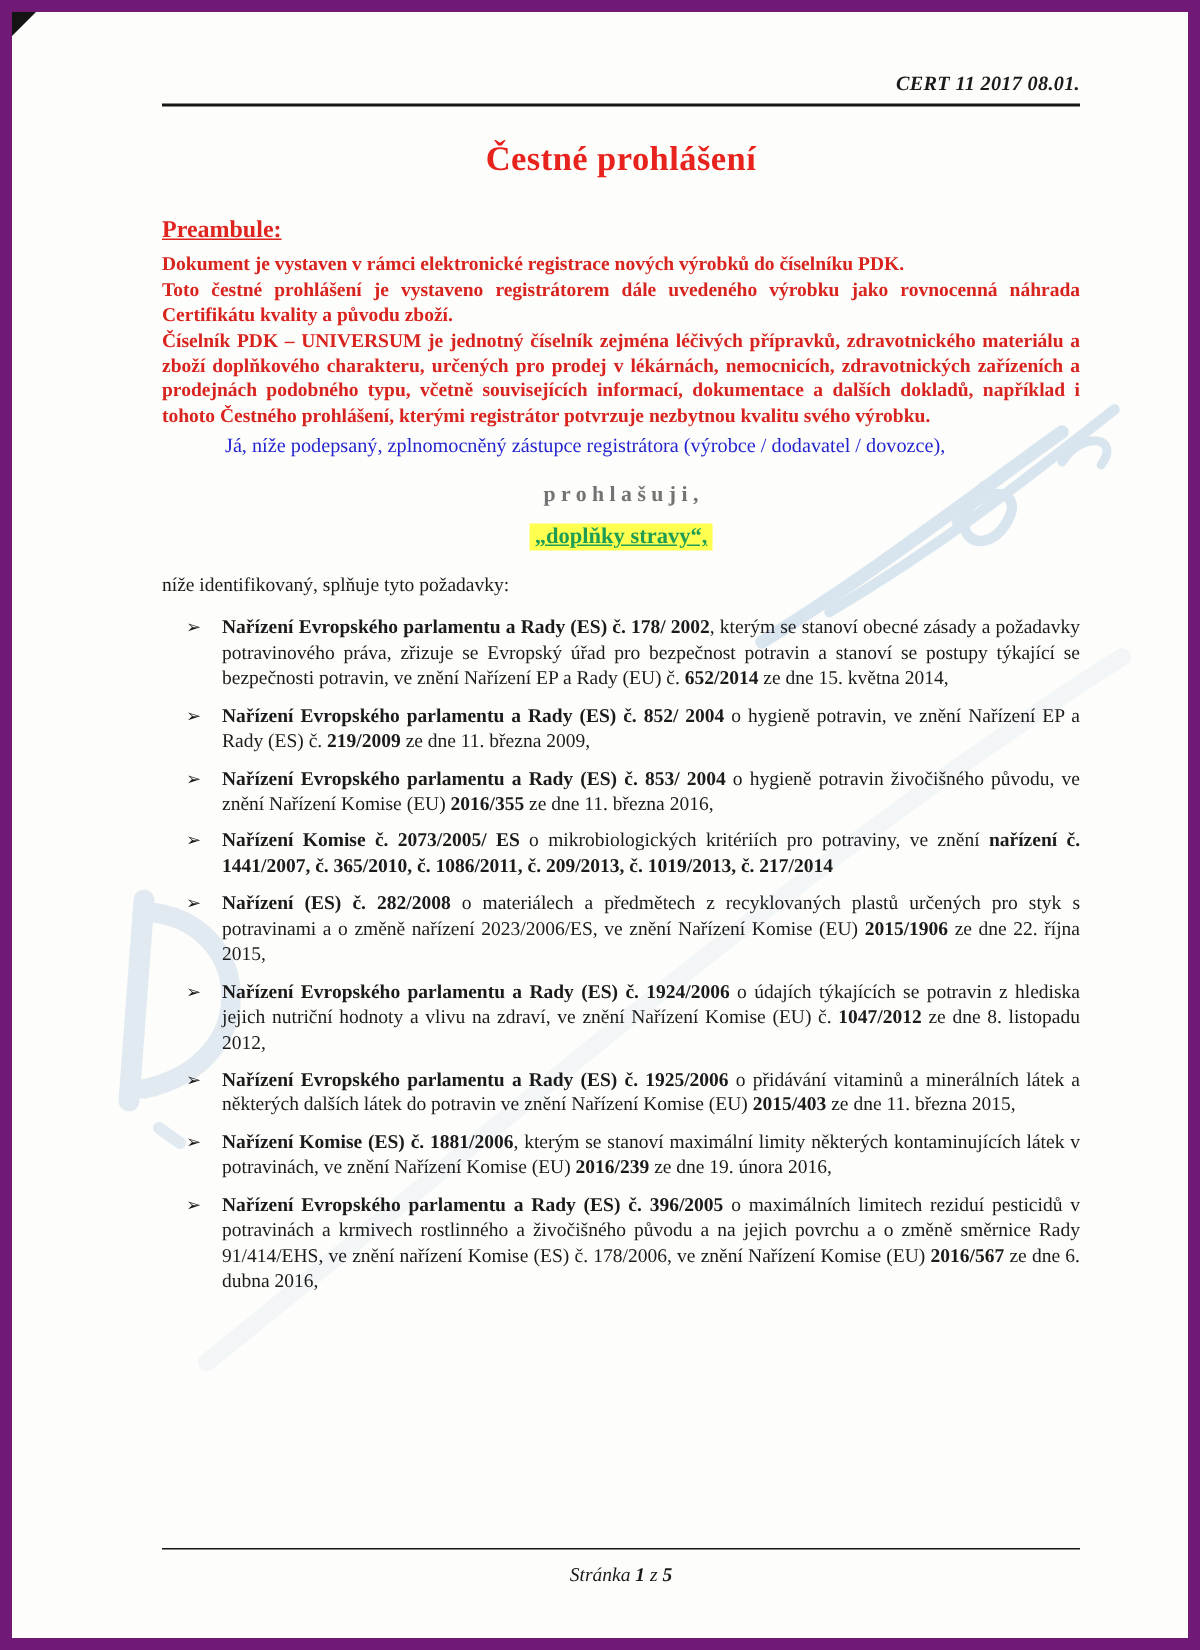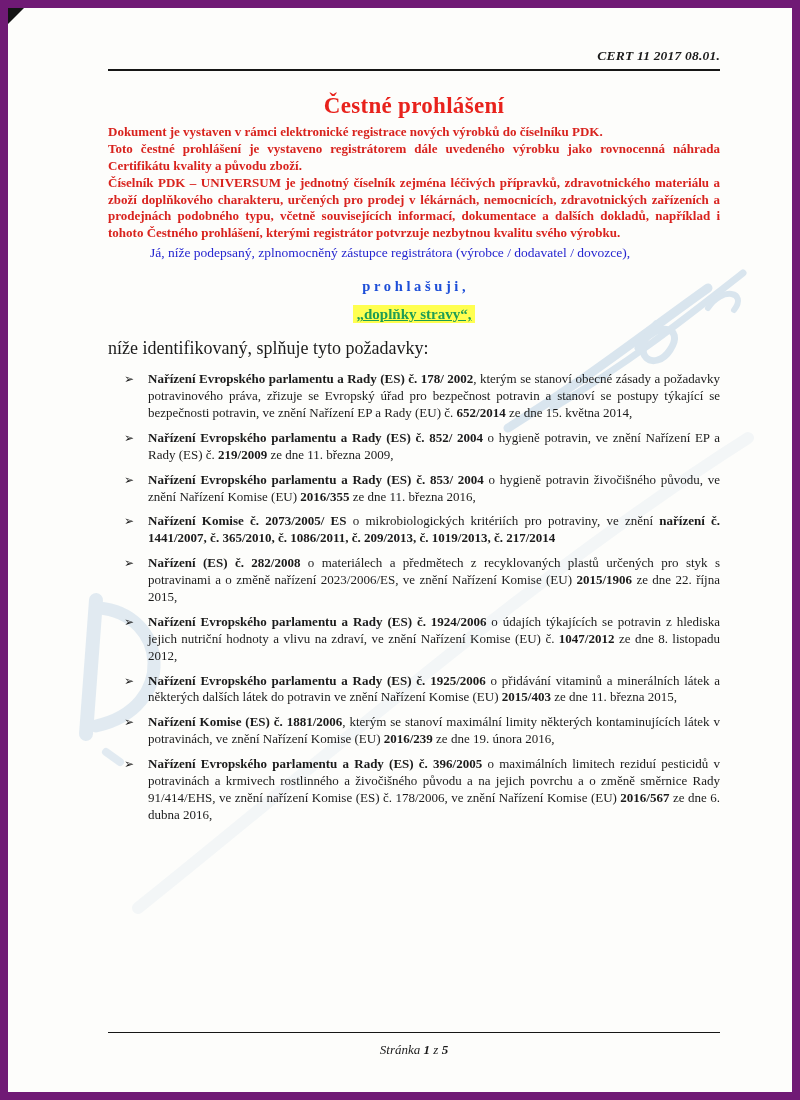--- a/index.html
+++ b/index.html
@@ -16,26 +16,26 @@
   .rule { border-top:2px solid #161616; margin-top:5px; }
 
   .title { margin-top:22px; text-align:center; color:#e8221c; font-weight:bold; font-size:23px; letter-spacing:.3px; }
   .subtitle { margin-top:4px; text-align:center; color:#e8221c; font-weight:bold; font-size:15px; }
 
   .preamble-h { margin-top:26px; color:#df241f; font-weight:bold; font-size:16px; text-decoration:underline; }
   .preamble { margin-top:5px; }
   .preamble p { color:#d8231e; font-weight:bold; font-size:13px; line-height:1.3; text-align:justify; }
 
   .blue-intro { margin-top:3px; color:#2525cf; font-size:13.5px; text-indent:42px; }
-  .verb { margin-top:17px; text-align:center; color:#1d4ed8; font-weight:bold; font-size:14.5px; }
+  .verb { margin-top:17px; text-align:center; color:#737373; font-weight:bold; font-size:14.5px; }
   .product-line { margin-top:18px; color:#2525cf; font-size:13.5px; }
   .highlight-line { margin-top:10px; text-align:center; }
   .highlight { background:#ffff4f; color:#1f9d55; font-weight:bold; font-size:15px;
                text-decoration:underline; padding:1px 3px; }
-  .follow { margin-top:15px; font-size:18px; }
+  .follow { margin-top:15px; font-size:13px; }
 
   .req-list { list-style:none; margin-top:12px; }
   .req-item { display:flex; gap:9px; margin-bottom:8px; font-size:13px; line-height:1.3; }
   .req-marker { flex:0 0 15px; margin-left:16px; font-size:12px; padding-top:1px; }
   .req-text { flex:1; text-align:justify; }
   .b { font-weight:bold; }
 
   .footer { position:absolute; left:100px; right:72px; bottom:34px; z-index:1;font-style:italic; }
   .footer-rule { border-top:1.5px solid #161616; }
   .page-num { text-align:center; margin-top:9px; font-size:13px; white-space:pre-wrap; }
@@ -62,20 +62,21 @@
 
   <div class="corner"></div>
 
   <div class="content">
 
     <div class="doc-code">CERT 11 2017 08.01.</div>
     <div class="rule"></div>
 
     <h1 class="title">Čestné prohlášení</h1>
 
+    <div class="preamble-h">Preambule:</div>
     <div class="preamble">
       <p>Dokument je vystaven v rámci elektronické registrace nových výrobků do číselníku PDK.</p>
       <p>Toto čestné prohlášení je vystaveno registrátorem dále uvedeného výrobku jako rovnocenná náhrada Certifikátu kvality a původu zboží.</p>
       <p>Číselník PDK – UNIVERSUM je jednotný číselník zejména léčivých přípravků, zdravotnického materiálu a zboží doplňkového charakteru, určených pro prodej v lékárnách, nemocnicích, zdravotnických zařízeních a prodejnách podobného typu, včetně souvisejících informací, dokumentace a dalších dokladů, například i tohoto Čestného prohlášení, kterými registrátor potvrzuje nezbytnou kvalitu svého výrobku.</p>
     </div>
 
     <p class="blue-intro">Já, níže podepsaný, zplnomocněný zástupce registrátora (výrobce / dodavatel / dovozce),</p>
     <div class="verb">p r o h l a š u j i ,</div>
     <div class="highlight-line">
       <span class="highlight">„doplňky stravy“,</span>

